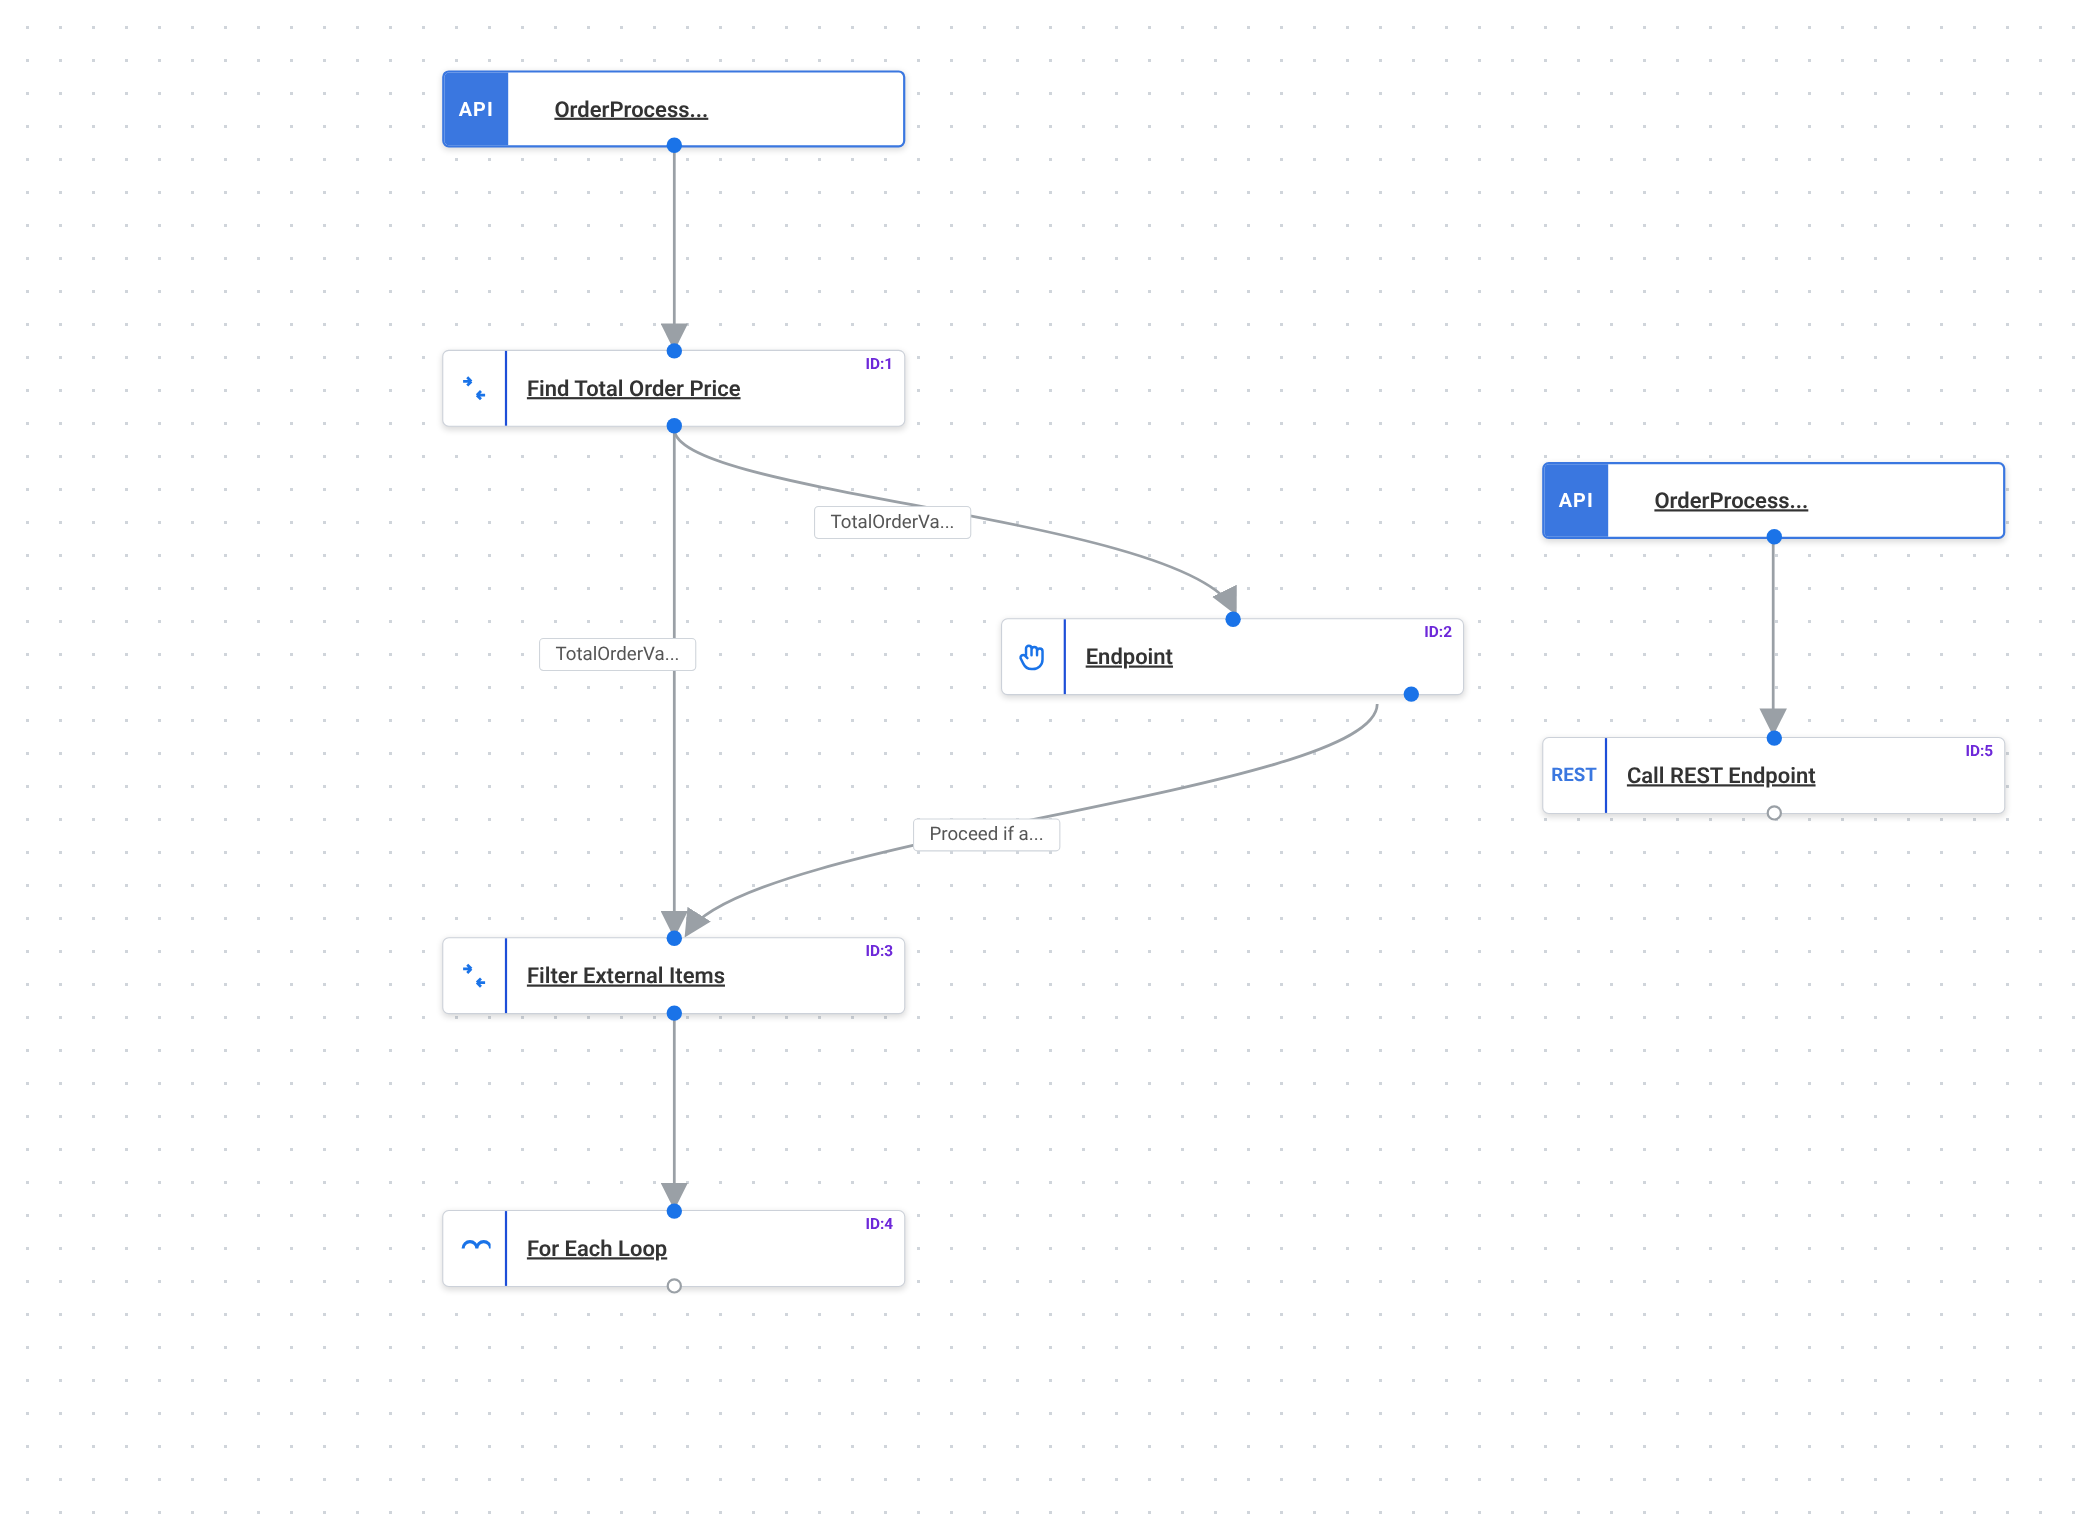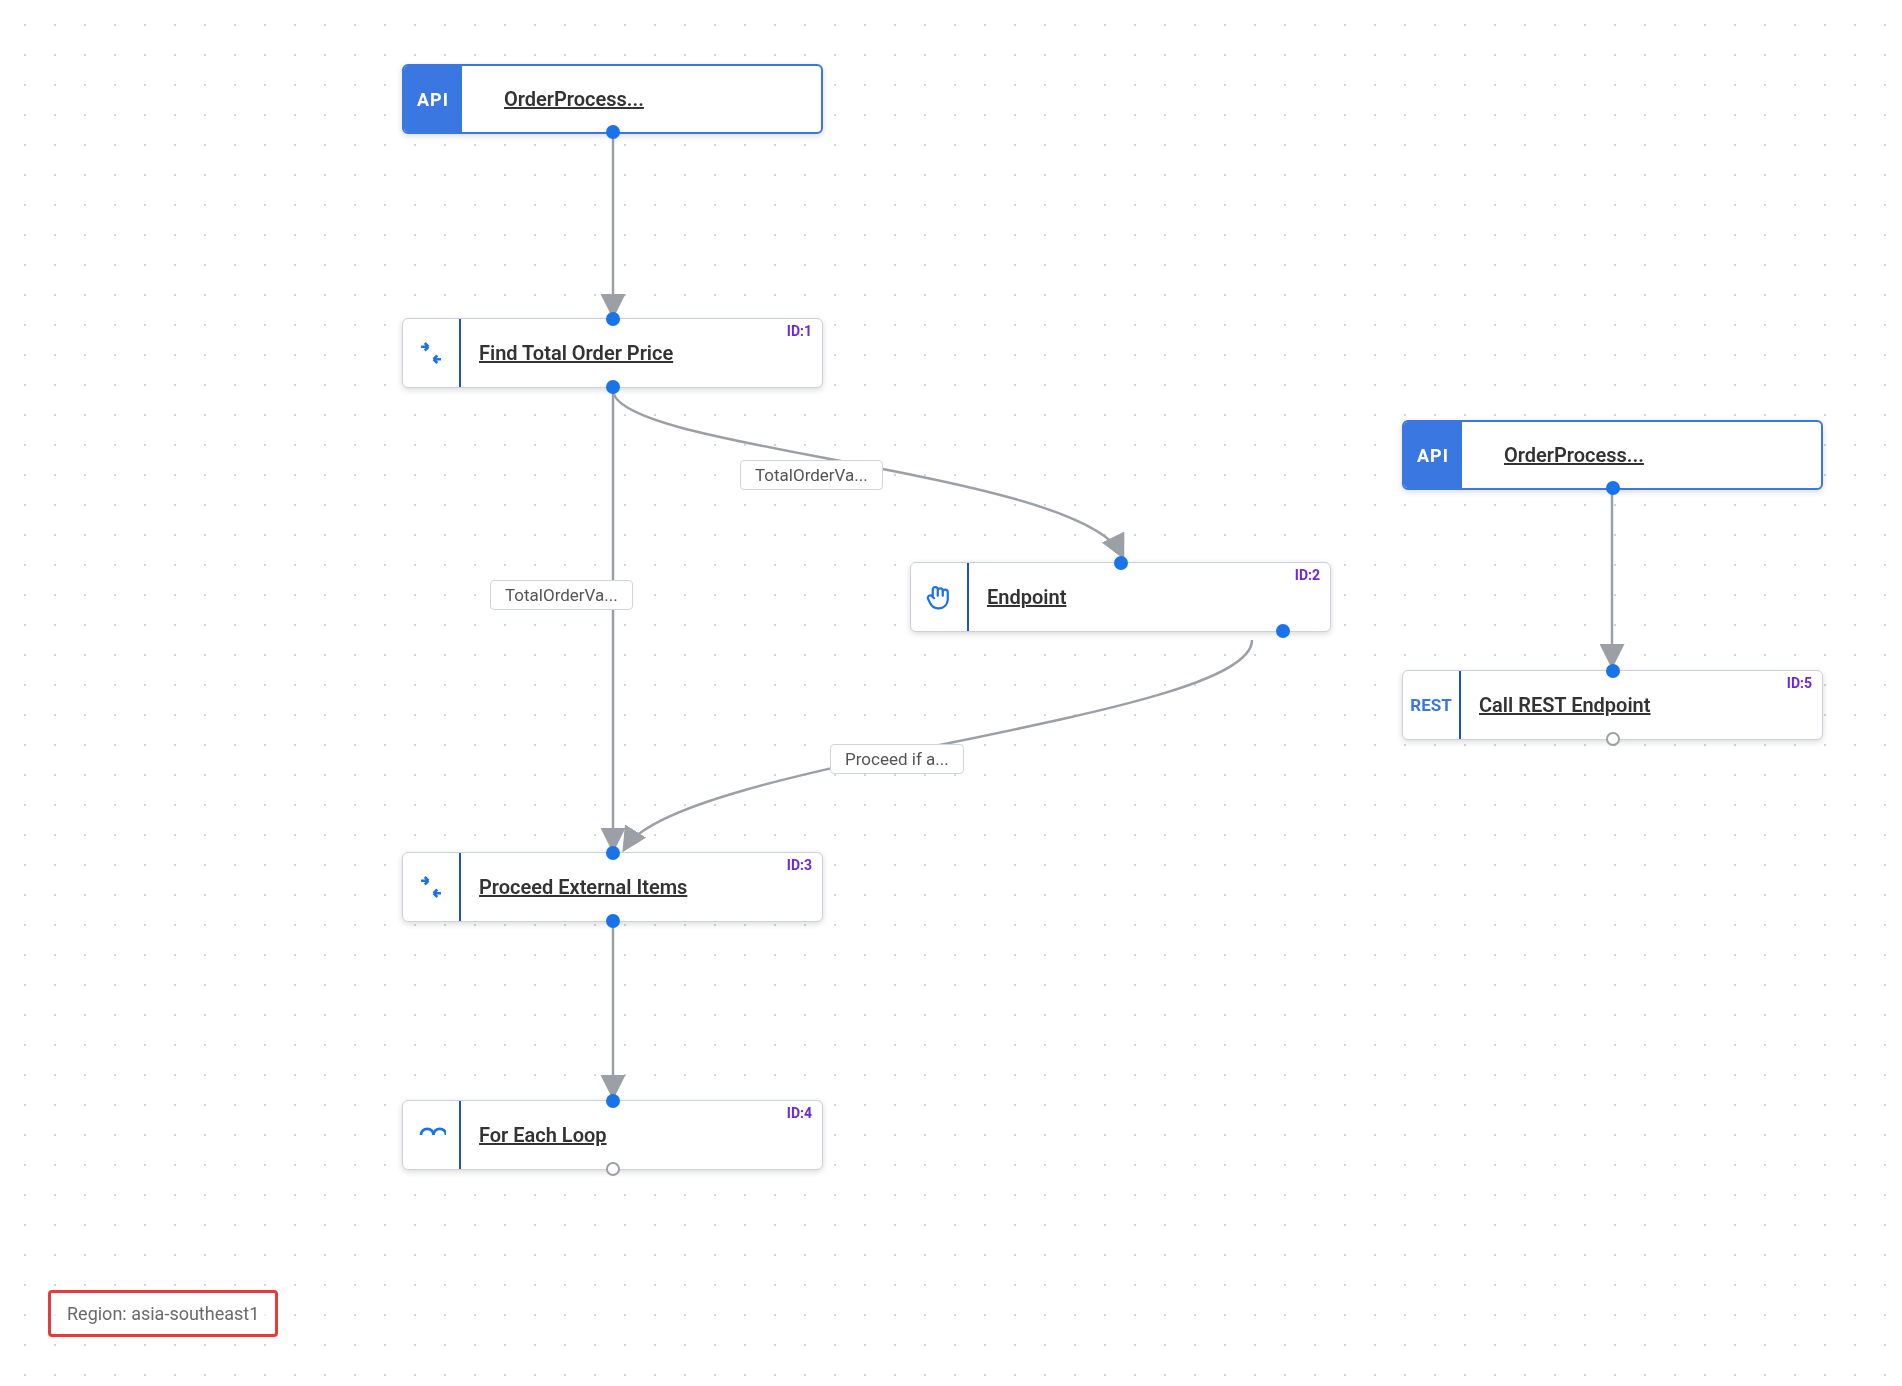--- a/index.html
+++ b/index.html
@@ -168,21 +168,21 @@
     <div class="port bottom right-offset"></div>
   </div>
 
   <div class="node" style="left:402px; top:852px; width:421px; height:70px;">
     <div class="icon-box">
       <svg class="icon-svg" viewBox="0 0 24 24">
           <path d="M4 7 h6 M10 7 l-3 -3 M10 7 l-3 3" stroke="#1a73e8" stroke-width="2" fill="none"></path>
           <path d="M20 17 h-6 M14 17 l3 -3 M14 17 l3 3" stroke="#1a73e8" stroke-width="2" fill="none"></path>
         </svg>
     </div>
-    <div class="label">Proceed External Items</div>
+    <div class="label">Filter External Items</div>
     <div class="id-badge">ID:3</div>
     <div class="port top"></div>
     <div class="port bottom"></div>
   </div>
 
   <div class="node" style="left:402px; top:1100px; width:421px; height:70px;">
     <div class="icon-box">
       <svg class="icon-svg" viewBox="0 0 24 24">
           <path d="M4 12 a5 5 0 1 1 10 0 a5 5 0 1 1 10 0" stroke="#1a73e8" stroke-width="2.2" fill="none"></path>
         </svg>
@@ -206,15 +206,14 @@
     <div class="port top"></div>
     <div class="port bottom open"></div>
   </div>
 
   <div class="edge-label" style="left:740px; top:460px;">TotalOrderVa...</div>
 
   <div class="edge-label" style="left:490px; top:580px;">TotalOrderVa...</div>
 
   <div class="edge-label" style="left:830px; top:744px;">Proceed if a...</div>
 
-  <div class="region-box" style="left:48px; top:1290px;">Region: asia-southeast1</div>
 
 </div>
 
 </body></html>

